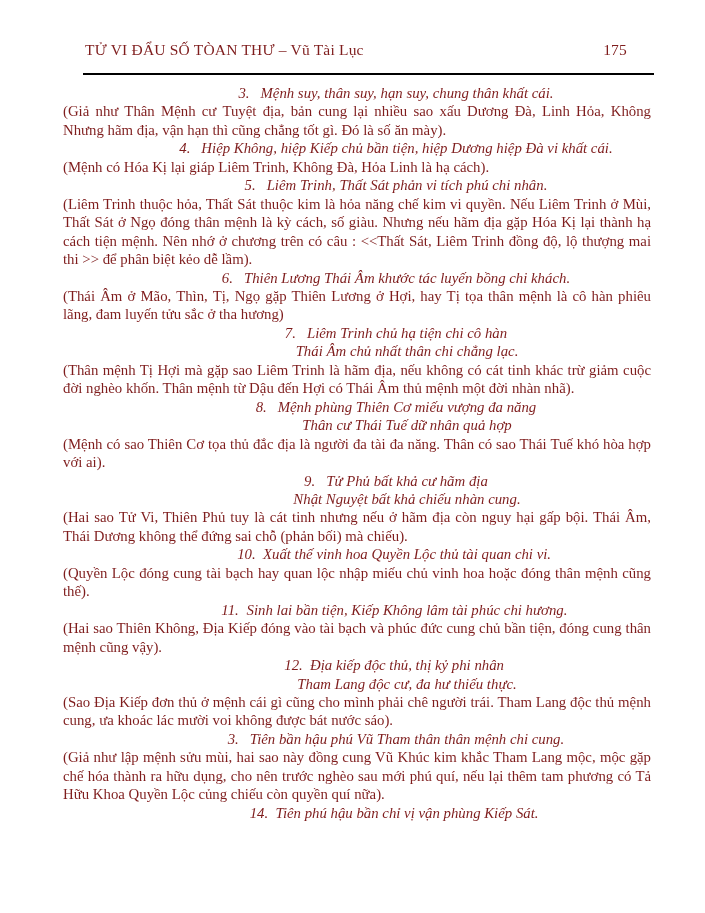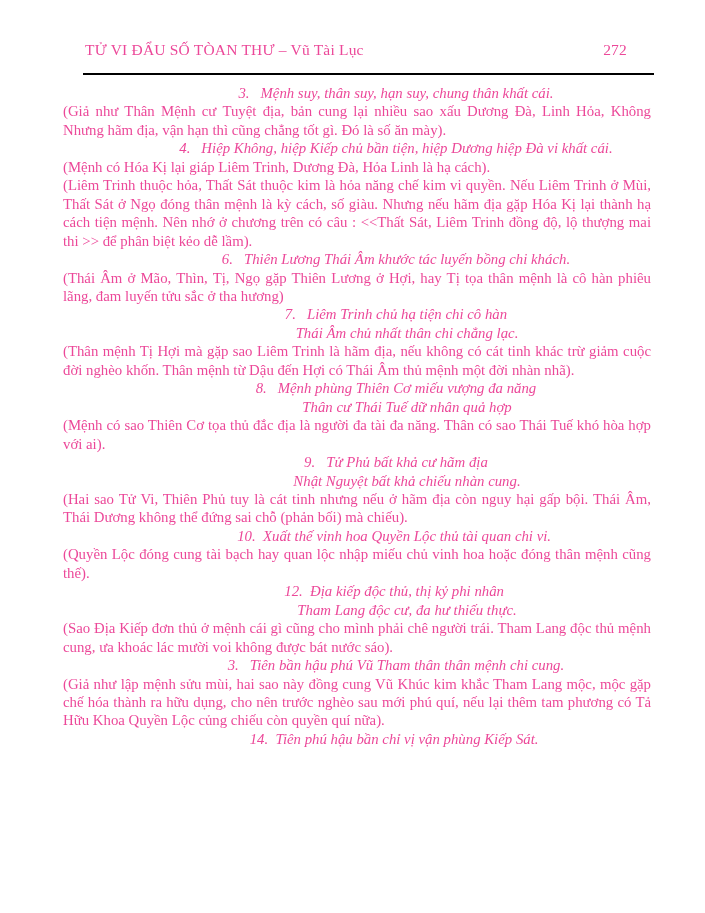--- a/index.html
+++ b/index.html
@@ -5,21 +5,21 @@
   html, body {
     margin: 0;
     padding: 0;
     background: #ffffff;
   }
   .page {
     position: relative;
     width: 705px;
     height: 913px;
     background: #ffffff;
-    color: #ec4899;
+    color: #7f1d1d;
     font-family: "Liberation Serif", "DejaVu Serif", serif;
     overflow: hidden;
   }
   .running-header {
     position: absolute;
     left: 83px;
     top: 41px;
     width: 572px;
     display: flex;
     justify-content: space-between;
@@ -62,35 +62,36 @@
     text-align: justify;
     font-style: normal;
   }
 </style>
 </head>
 <body>
 
 <div class="page">
   <div class="running-header">
     <span class="title">TỬ VI ĐẨU SỐ TÒAN THƯ – Vũ Tài Lục</span>
-    <span class="pagenum">272</span>
+    <span class="pagenum">175</span>
   </div>
 
   <div class="header-rule"></div>
 
   <div class="content">
       <div class="item">
         <div class="title-line"><span class="num">3.</span><span>Mệnh suy, thân suy, hạn suy, chung thân khất cái.</span></div>
         <div class="body-par">(Giả như Thân Mệnh cư Tuyệt địa, bản cung lại nhiều sao xấu Dương Đà, Linh Hỏa, Không Nhưng hãm địa, vận hạn thì cũng chẳng tốt gì. Đó là số ăn mày).</div>
       </div>
       <div class="item">
         <div class="title-line"><span class="num">4.</span><span>Hiệp Không, hiệp Kiếp chủ bần tiện, hiệp Dương hiệp Đà vi khất cái.</span></div>
-        <div class="body-par">(Mệnh có Hóa Kị lại giáp Liêm Trinh, Dương Đà, Hỏa Linh là hạ cách).</div>
+        <div class="body-par">(Mệnh có Hóa Kị lại giáp Liêm Trinh, Không Đà, Hỏa Linh là hạ cách).</div>
       </div>
       <div class="item">
+        <div class="title-line"><span class="num">5.</span><span>Liêm Trinh, Thất Sát phản vi tích phú chi nhân.</span></div>
         <div class="body-par">(Liêm Trinh thuộc hỏa, Thất Sát thuộc kim là hỏa năng chế kim vi quyền. Nếu Liêm Trinh ở Mùi, Thất Sát ở Ngọ đóng thân mệnh là kỳ cách, số giàu. Nhưng nếu hãm địa gặp Hóa Kị lại thành hạ cách tiện mệnh. Nên nhớ ở chương trên có câu : &lt;&lt;Thất Sát, Liêm Trinh đồng độ, lộ thượng mai thi &gt;&gt; để phân biệt kẻo dễ lầm).</div>
       </div>
       <div class="item">
         <div class="title-line"><span class="num">6.</span><span>Thiên Lương Thái Âm khước tác luyến bồng chi khách.</span></div>
         <div class="body-par">(Thái Âm ở Mão, Thìn, Tị, Ngọ gặp Thiên Lương ở Hợi, hay Tị tọa thân mệnh là cô hàn phiêu lãng, đam luyến tửu sắc ở tha hương)</div>
       </div>
       <div class="item">
         <div class="title-line"><span class="num">7.</span><span>Liêm Trinh chủ hạ tiện chi cô hàn</span></div>
         <div class="title-line cont"><span>Thái Âm chủ nhất thân chi chẳng lạc.</span></div>
         <div class="body-par">(Thân mệnh Tị Hợi mà gặp sao Liêm Trinh là hãm địa, nếu không có cát tinh khác trừ giảm cuộc đời nghèo khốn. Thân mệnh từ Dậu đến Hợi có Thái Âm thủ mệnh một đời nhàn nhã).</div>
@@ -103,20 +104,24 @@
       <div class="item">
         <div class="title-line"><span class="num">9.</span><span>Tử Phủ bất khả cư hãm địa</span></div>
         <div class="title-line cont"><span>Nhật Nguyệt bất khả chiếu nhàn cung.</span></div>
         <div class="body-par">(Hai sao Tử Vi, Thiên Phủ tuy là cát tinh nhưng nếu ở hãm địa còn nguy hại gấp bội. Thái Âm, Thái Dương không thể đứng sai chỗ (phản bối) mà chiếu).</div>
       </div>
       <div class="item">
         <div class="title-line"><span class="num">10.</span><span>Xuất thế vinh hoa Quyền Lộc thủ tài quan chi vi.</span></div>
         <div class="body-par">(Quyền Lộc đóng cung tài bạch hay quan lộc nhập miếu chủ vinh hoa hoặc đóng thân mệnh cũng thế).</div>
       </div>
       <div class="item">
+        <div class="title-line"><span class="num">11.</span><span>Sinh lai bần tiện, Kiếp Không lâm tài phúc chi hương.</span></div>
+        <div class="body-par">(Hai sao Thiên Không, Địa Kiếp đóng vào tài bạch và phúc đức cung chủ bần tiện, đóng cung thân mệnh cũng vậy).</div>
+      </div>
+      <div class="item">
         <div class="title-line"><span class="num">12.</span><span>Địa kiếp độc thủ, thị kỷ phi nhân</span></div>
         <div class="title-line cont"><span>Tham Lang độc cư, đa hư thiếu thực.</span></div>
         <div class="body-par">(Sao Địa Kiếp đơn thủ ở mệnh cái gì cũng cho mình phải chê người trái. Tham Lang độc thủ mệnh cung, ưa khoác lác mười voi không được bát nước sáo).</div>
       </div>
       <div class="item">
         <div class="title-line"><span class="num">3.</span><span>Tiên bần hậu phú Vũ Tham thân thân mệnh chi cung.</span></div>
         <div class="body-par">(Giả như lập mệnh sửu mùi, hai sao này đồng cung Vũ Khúc kim khắc Tham Lang mộc, mộc gặp chế hóa thành ra hữu dụng, cho nên trước nghèo sau mới phú quí, nếu lại thêm tam phương có Tả Hữu Khoa Quyền Lộc củng chiếu còn quyền quí nữa).</div>
       </div>
       <div class="item">
         <div class="title-line"><span class="num">14.</span><span>Tiên phú hậu bần chỉ vị vận phùng Kiếp Sát.</span></div>

